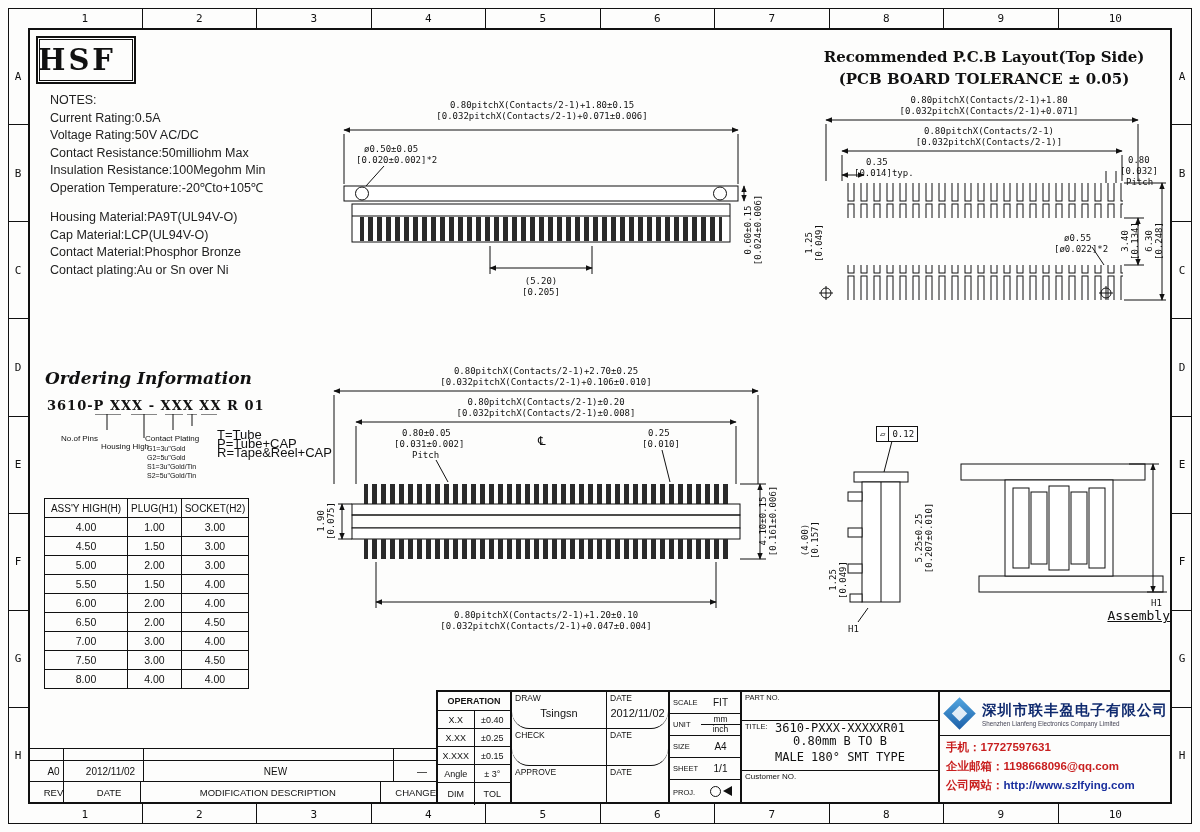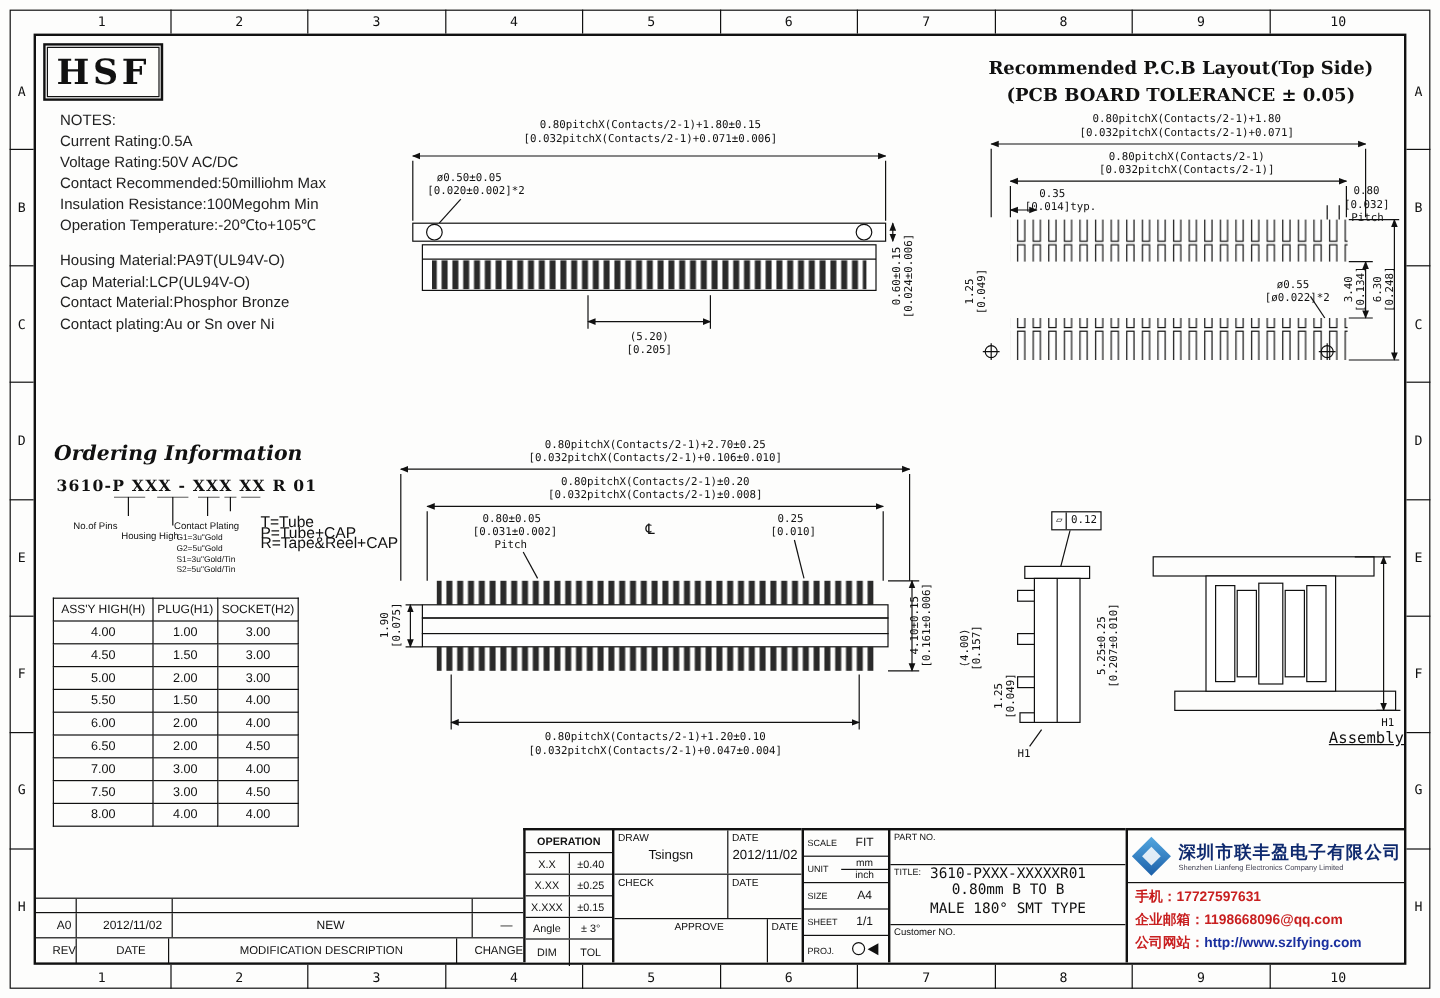--- a/index.html
+++ b/index.html
@@ -8,21 +8,21 @@
   .b-inner{position:absolute;inset:28px;border:2px solid #111;}
   .band{position:absolute;display:flex;font:11px "DejaVu Sans Mono",monospace;}
   .bt{left:28px;right:28px;top:8px;height:20px;}
   .bb{left:28px;right:28px;bottom:8px;height:20px;}
   .bl{top:28px;bottom:28px;left:8px;width:20px;flex-direction:column;}
   .brt{top:28px;bottom:28px;right:8px;width:20px;flex-direction:column;}
   .bt .bcell,.bb .bcell{flex:1;display:flex;align-items:center;justify-content:center;border-right:1px solid #111;}
   .bt .bcell:last-child,.bb .bcell:last-child{border-right:none;}
   .bl .bcell,.brt .bcell{flex:1;display:flex;align-items:center;justify-content:center;border-bottom:1px solid #111;}
   .bl .bcell:last-child,.brt .bcell:last-child{border-bottom:none;}
-  .hsf{position:absolute;left:36px;top:36px;width:96px;height:44px;border:2px solid #111;box-shadow:0 0 0 1px #fff inset,0 0 0 2px #111 inset;display:flex;align-items:center;justify-content:center;}
+  .hsf{position:absolute;left:36px;top:36px;width:96px;height:44px;border:2px solid #111;box-shadow:0 0 0 1px #fff inset,0 0 0 2px #111 inset;display:flex;align-items:center;justify-content:flex-start;}
   .hsf span{font:700 29px "DejaVu Serif",serif;letter-spacing:3px;}
   .notes{position:absolute;left:50px;top:92px;font:12.5px "Liberation Sans",sans-serif;color:#222;line-height:17.5px;}
   .nsp{height:12px;}
   .pcbt{position:absolute;left:795px;width:378px;text-align:center;font:700 15px "DejaVu Serif",serif;}
   .draw{position:absolute;}
   .draw svg{position:absolute;left:0;top:0;}
   svg line{stroke:#111;stroke-width:1;}
   .s{fill:none;stroke:#111;stroke-width:1;}
   .sf{fill:#fff;stroke:#111;stroke-width:1;}
   .dim{position:absolute;font:9px "DejaVu Sans Mono",monospace;color:#111;white-space:nowrap;}
@@ -44,22 +44,22 @@
   .asm-label{position:absolute;left:0;right:0;text-align:right;font:13px "DejaVu Sans Mono",monospace;text-decoration:underline;}
   
   .tb{position:absolute;top:690px;height:112px;border-left:2px solid #111;border-top:2px solid #111;box-sizing:border-box;background:#fdfdfc;}
   .tb-op{left:436px;width:74px;font:9px "Liberation Sans",sans-serif;}
   .op-h{height:18px;border-bottom:1px solid #111;display:flex;align-items:center;justify-content:center;font-weight:700;}
   .op-r{height:17px;border-bottom:1px solid #111;display:flex;}
   .op-r span,.op-f span{flex:1;display:flex;align-items:center;justify-content:center;}
   .op-r span:first-child,.op-f span:first-child{border-right:1px solid #111;}
   .op-f{height:22px;display:flex;}
   .tb-draw{left:510px;width:158px;}
-  .db{height:36px;border-bottom:1px solid #111;display:flex;}
-  .db:last-child{border-bottom:none;padding-left:47px;}
+  .db{height:36px;border-bottom:1px solid #111;display:flex;border-radius:17px;}
+  .db:last-child{border-bottom:none;}
   .dcol{padding:1px 3px;font:8.5px "Liberation Sans",sans-serif;box-sizing:border-box;}
   .dcol.l{width:95px;border-right:1px solid #111;}
   .dcol.r{flex:1;}
   .dval{text-align:center;font:11px "Liberation Sans",sans-serif;margin-top:4px;}
   .tb-scale{left:668px;width:72px;font:7.5px "Liberation Sans",sans-serif;}
   .sc-r{height:21px;border-bottom:1px solid #111;display:flex;align-items:center;}
   .sc-r:last-child{border-bottom:none;height:24px;}
   .sc-l{width:28px;padding-left:3px;}
   .sc-v{flex:1;text-align:center;font:10px "Liberation Sans",sans-serif;}
   .sc-v .stack{font-size:8.5px;line-height:9px;}
@@ -161,21 +161,21 @@
   </div>
 
   <div class="hsf">
     <span>HSF</span>
   </div>
 
   <div class="notes">
     <div>NOTES:</div>
     <div>Current Rating:0.5A</div>
     <div>Voltage Rating:50V AC/DC</div>
-    <div>Contact Recommended:50milliohm Max</div>
+    <div>Contact Resistance:50milliohm Max</div>
     <div>Insulation Resistance:100Megohm Min</div>
     <div>Operation Temperature:-20℃to+105℃</div>
     <div class="nsp"></div>
     <div>Housing Material:PA9T(UL94V-O)</div>
     <div>Cap Material:LCP(UL94V-O)</div>
     <div>Contact Material:Phosphor Bronze</div>
     <div>Contact plating:Au or Sn over Ni</div>
   </div>
 
   <div class="pcbt" style="top:48px">Recommended P.C.B Layout(Top Side)</div>

